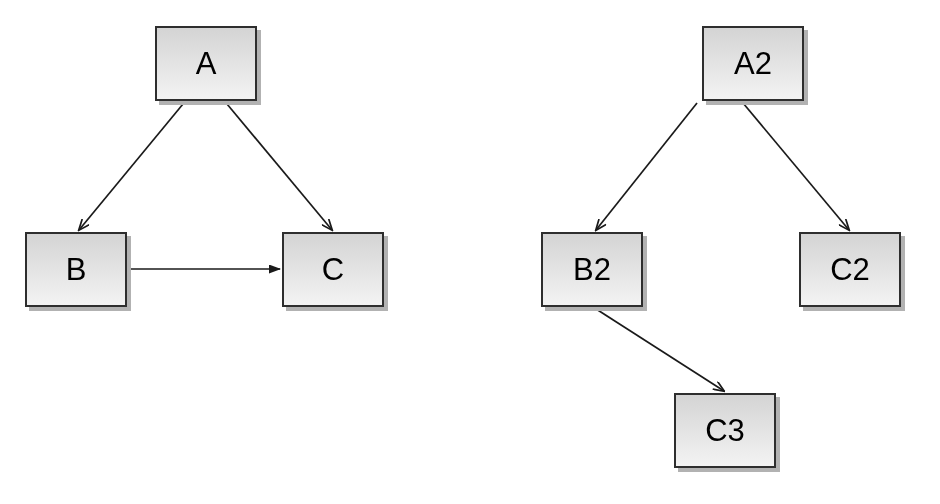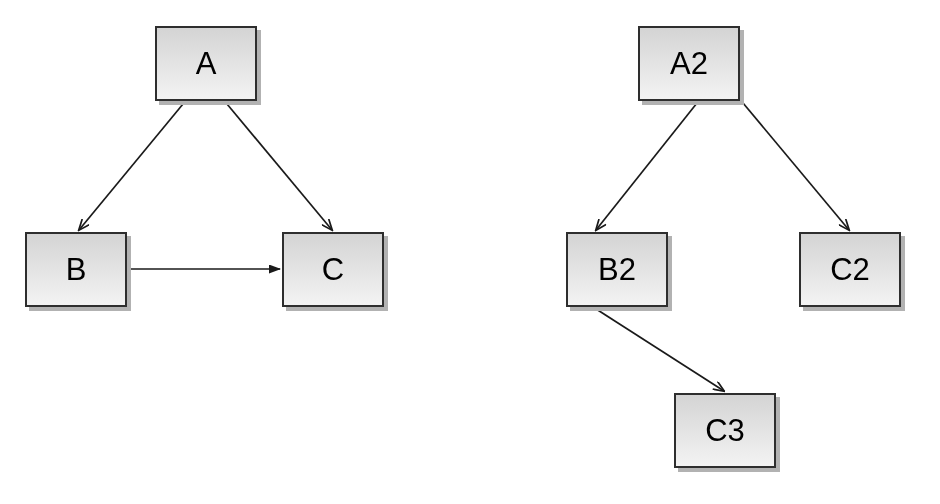--- a/index.html
+++ b/index.html
@@ -75,24 +75,24 @@
   <div class="node" style="left:155px; top:26px;">
     <span class="node-label">A</span>
   </div>
   <div class="node" style="left:25px; top:232px;">
     <span class="node-label">B</span>
   </div>
   <div class="node" style="left:282px; top:232px;">
     <span class="node-label">C</span>
   </div>
 
-  <div class="node" style="left:638px; top:26px;">
+  <div class="node" style="left:702px; top:26px;">
     <span class="node-label">A2</span>
   </div>
-  <div class="node" style="left:541px; top:232px;margin-left:25px;">
+  <div class="node" style="left:541px; top:232px;">
     <span class="node-label">B2</span>
   </div>
   <div class="node" style="left:799px; top:232px;text-align:right;">
     <span class="node-label">C2</span>
   </div>
   <div class="node" style="left:674px; top:393px;">
     <span class="node-label">C3</span>
   </div>
 
 </div>

